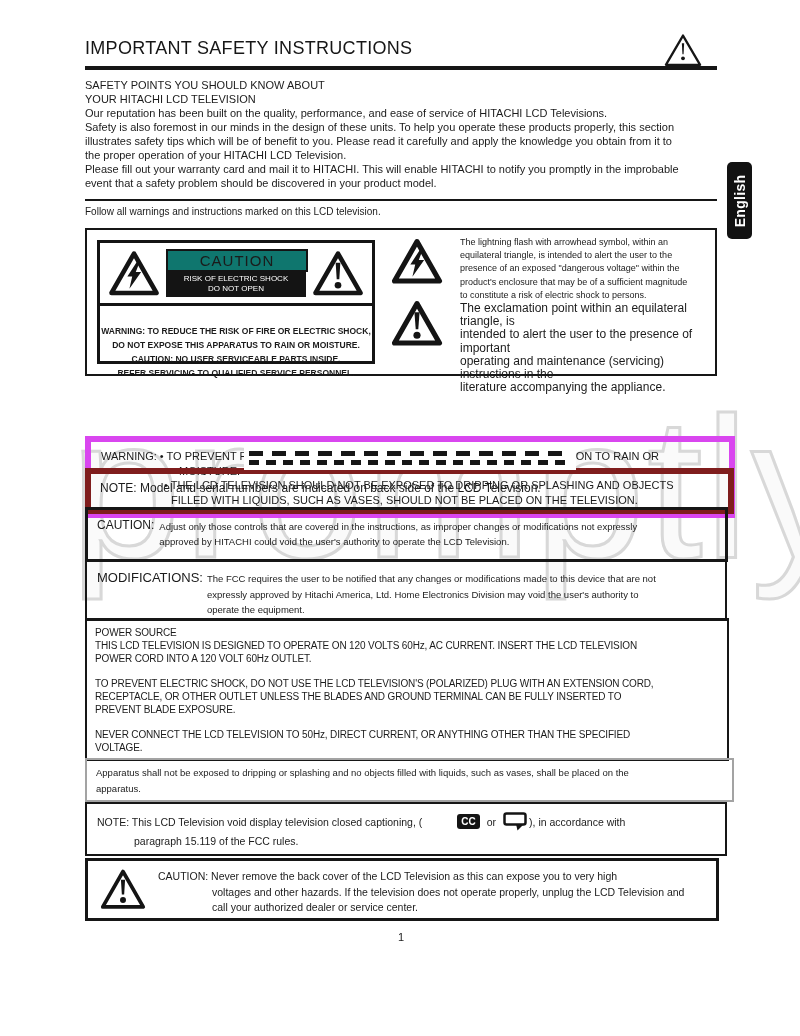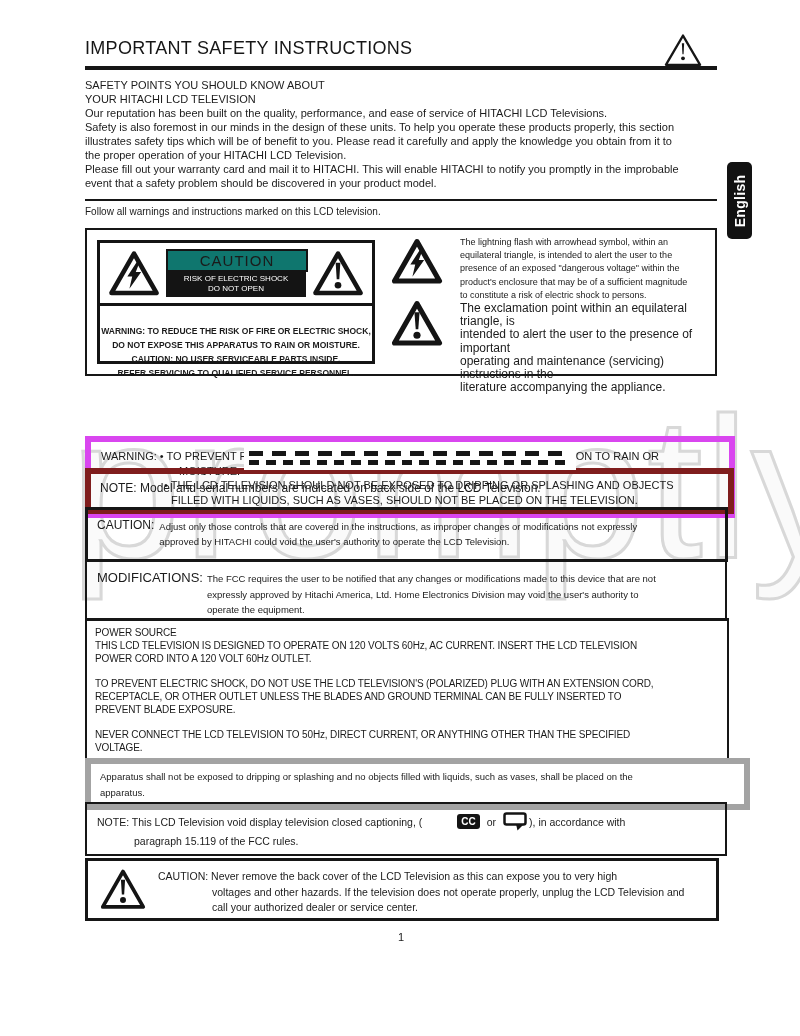--- a/index.html
+++ b/index.html
@@ -67,21 +67,21 @@
   .caution2-box{position:absolute;left:85px;top:507px;width:628px;height:41px;border:3px solid #161616;display:flex;align-items:flex-start;padding:8px 0 0 9px;}
   .c2label{font-size:12px;margin-right:5px;}
   .c2text{font-size:9.5px;line-height:15px;width:540px;margin-top:1px;}
 
   .mods-box{position:absolute;left:85px;top:560px;width:628px;height:49px;border:2px solid #161616;display:flex;align-items:flex-start;padding:8px 0 0 10px;}
   .mlabel{font-size:13px;margin-right:4px;}
   .mtext{font-size:9.5px;line-height:15.5px;width:520px;margin-top:1px;}
 
   .power-box{position:absolute;left:85px;top:618px;width:628px;height:132px;border:2px solid #161616;padding:7px 4px 0 8px;font-size:10px;line-height:12.8px;letter-spacing:-0.15px;}
 
-  .apparatus-box{position:absolute;left:85px;top:758px;width:628px;height:35px;border:6px solid #a3a3a3;padding:5px 16px 0 9px;font-size:9.5px;line-height:15.5px;}
+  .apparatus-box{position:absolute;left:85px;top:758px;width:628px;height:35px;border:2px solid #a3a3a3;padding:5px 8px 0 9px;font-size:9.5px;line-height:15.5px;}
 
   .ccnote-box{position:absolute;left:85px;top:802px;width:628px;height:42px;border:2px solid #161616;padding:8px 0 0 10px;font-size:10.5px;}
   .cc-row1{display:flex;align-items:center;}
   .cc-badge{display:inline-block;background:#141414;color:#fff;font-size:10px;font-weight:700;line-height:13px;padding:1px 4px;border-radius:3px;margin-left:35px;}
   .cc-or{margin:0 7px;}
   .cc-suffix{margin-left:0;}
   .cc-row2{margin-top:4px;padding-left:37px;}
 
   .caution3-box{position:absolute;left:85px;top:858px;width:628px;height:57px;border:3px solid #161616;}
   .c3tri{position:absolute;left:12px;top:7px;}

